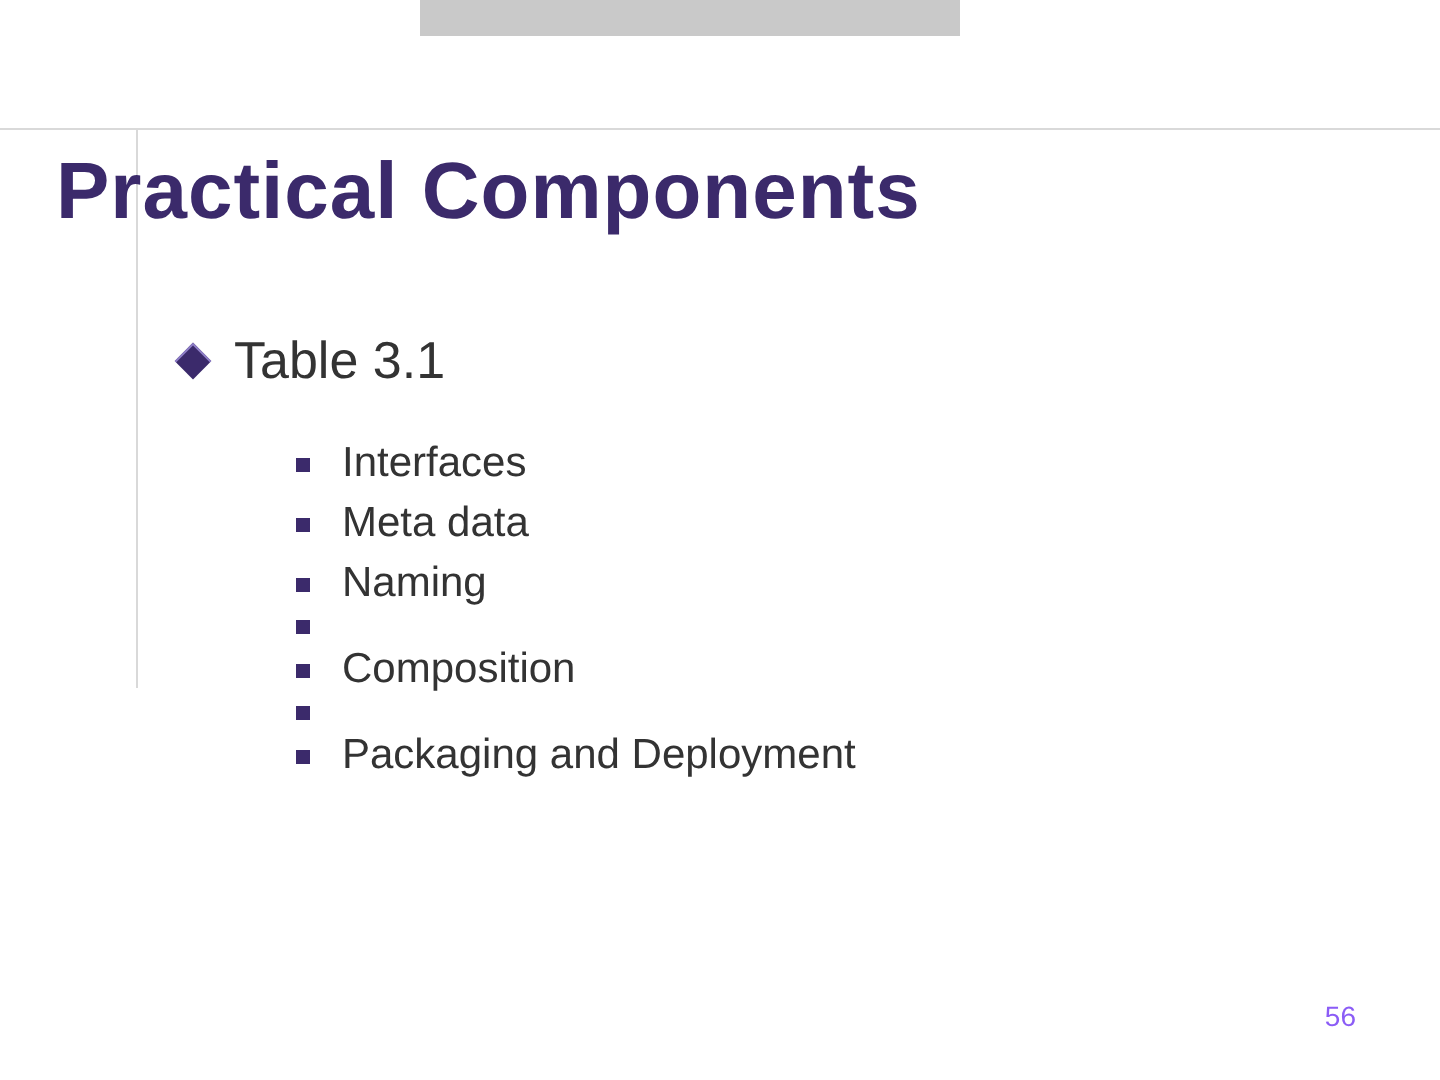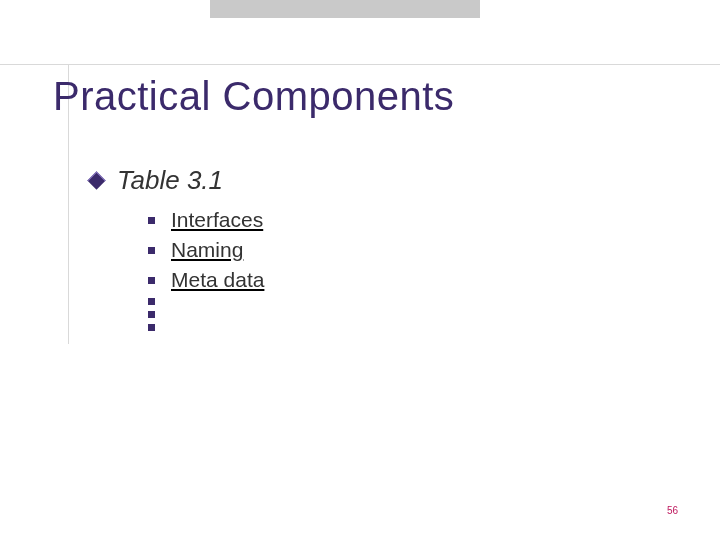--- a/index.html
+++ b/index.html
@@ -41,51 +41,48 @@
     height: 280px;
     background: #d9d9d9;
   }
   .title {
     position: absolute;
     top: 74px;
     left: 28px;
     font-size: 40px;
     color: #3b2a6b;
     letter-spacing: 0.5px;
-    font-weight: 400;
-    margin-left: 25px;
+    font-weight: 700;
   }
   .content {
     position: absolute;
     top: 165px;
     left: 90px;
   }
   .lvl1 {
     display: flex;
     align-items: center;
     margin-bottom: 10px;
-    font-style: italic;
   }
   .diamond {
     width: 13px;
     height: 13px;
     background: #3b2a6b;
     transform: rotate(45deg);
     margin-right: 14px;
     box-shadow: inset 1px 1px 0 #8f7fc7;
     flex-shrink: 0;
   }
   .lvl1-text {
     font-size: 26px;
     color: #333333;
   }
   .sublist {
     margin-left: 58px;
-    margin-top: 12px;
-    text-decoration: underline;
+    margin-top: 24px;
   }
   .lvl2 {
     display: flex;
     align-items: center;
     margin-bottom: 6px;
   }
   .sq {
     width: 7px;
     height: 7px;
     background: #3b2a6b;
@@ -93,22 +90,22 @@
     flex-shrink: 0;
   }
   .lvl2-text {
     font-size: 21px;
     color: #333333;
   }
   .pagenum {
     position: absolute;
     bottom: 24px;
     right: 42px;
-    font-size: 10px;
-    color: #be185d;
+    font-size: 14px;
+    color: #8b5cf6;
   }
 </style>
 </head>
 <body>
 
 <div class="slide">
   <div class="topbar"></div>
   <div class="underline"></div>
   <div class="vline"></div>
 
@@ -119,32 +116,37 @@
       <div class="diamond"></div>
       <div class="lvl1-text">Table 3.1</div>
     </div>
     <div class="sublist">
       <div class="lvl2">
         <div class="sq"></div>
         <div class="lvl2-text">Interfaces</div>
       </div>
       <div class="lvl2">
         <div class="sq"></div>
-        <div class="lvl2-text">Naming</div>
+        <div class="lvl2-text">Meta data</div>
       </div>
       <div class="lvl2">
         <div class="sq"></div>
-        <div class="lvl2-text">Meta data</div>
+        <div class="lvl2-text">Naming</div>
       </div>
       <div class="lvl2">
         <div class="sq"></div>
       </div>
       <div class="lvl2">
         <div class="sq"></div>
+        <div class="lvl2-text">Composition</div>
       </div>
       <div class="lvl2">
         <div class="sq"></div>
+      </div>
+      <div class="lvl2">
+        <div class="sq"></div>
+        <div class="lvl2-text">Packaging and Deployment</div>
       </div>
     </div>
   </div>
 
   <div class="pagenum">56</div>
 </div>
 
 </body></html>

